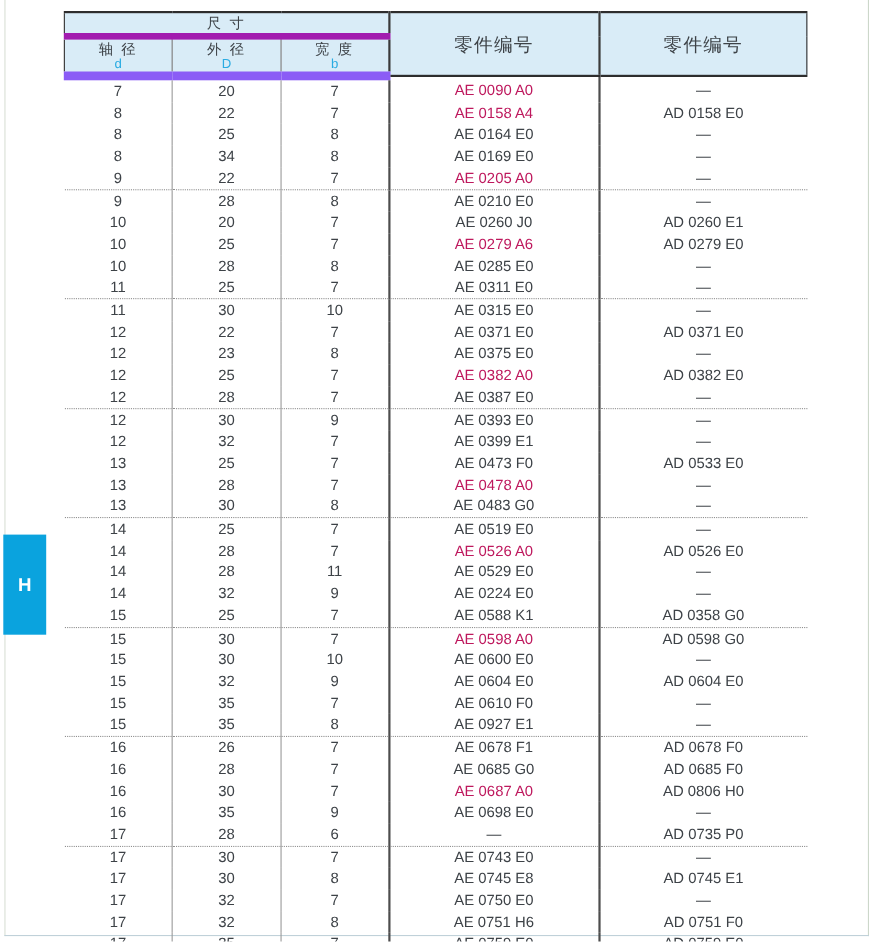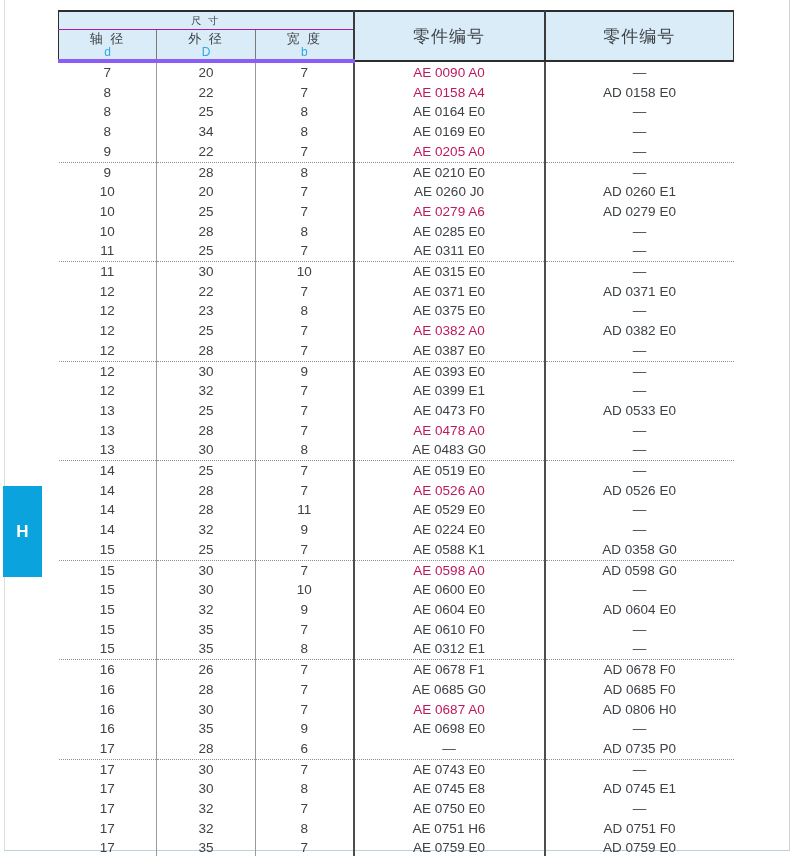--- a/index.html
+++ b/index.html
@@ -30,32 +30,32 @@
     border-top:2px solid #2d2d2d;
     font-size:13.5px;
   }
   table.parts th,table.parts td{
     padding:0;text-align:center;vertical-align:middle;
     font-weight:normal;
   }
   
   thead th{background:#d9ecf7;}
   th.size-group{
-    height:17px;font-size:10px;letter-spacing:2px;
-    border-bottom:1px solid #a21caf;
+    height:17px;font-size:13px;letter-spacing:2px;
+    border-bottom:6px solid #a21caf;
     border-left:1px solid #2d2d2d;
   }
   th.part-h{
     border-left:2px solid #3a3a3a;
     border-bottom:2px solid #2d2d2d;
     font-size:17px;letter-spacing:1px;
   }
   th.part-h:last-child{border-right:1px solid #2d2d2d;}
   tr.dims th{
-    height:29px;border-bottom:4px solid #8b5cf6;
+    height:29px;border-bottom:8px solid #8b5cf6;
     font-size:13px;
   }
   tr.dims th.dim{border-left:1px solid #7a7a7a;}
   tr.dims th.dim:first-child{border-left:1px solid #2d2d2d;}
   .dim-label{display:block;line-height:14px;margin-top:1px;letter-spacing:2px;}
   .dim-symbol{display:block;line-height:12px;font-size:12px;color:#29abe2;}
   
   tbody td{height:19.7px;line-height:19.7px;}
   tbody td:nth-child(2),tbody td:nth-child(3){border-left:1px solid #9a9a9a;}
   tbody td:nth-child(4),tbody td:nth-child(5){border-left:2px solid #4d4d4d;}
@@ -308,21 +308,21 @@
         <td>15</td>
         <td>35</td>
         <td>7</td>
         <td>AE 0610 F0</td>
         <td>—</td>
       </tr>
       <tr>
         <td>15</td>
         <td>35</td>
         <td>8</td>
-        <td>AE 0312 E1</td>
+        <td>AE 0927 E1</td>
         <td>—</td>
       </tr>
       <tr class="group-start">
         <td>16</td>
         <td>26</td>
         <td>7</td>
         <td>AE 0678 F1</td>
         <td>AD 0678 F0</td>
       </tr>
       <tr>

